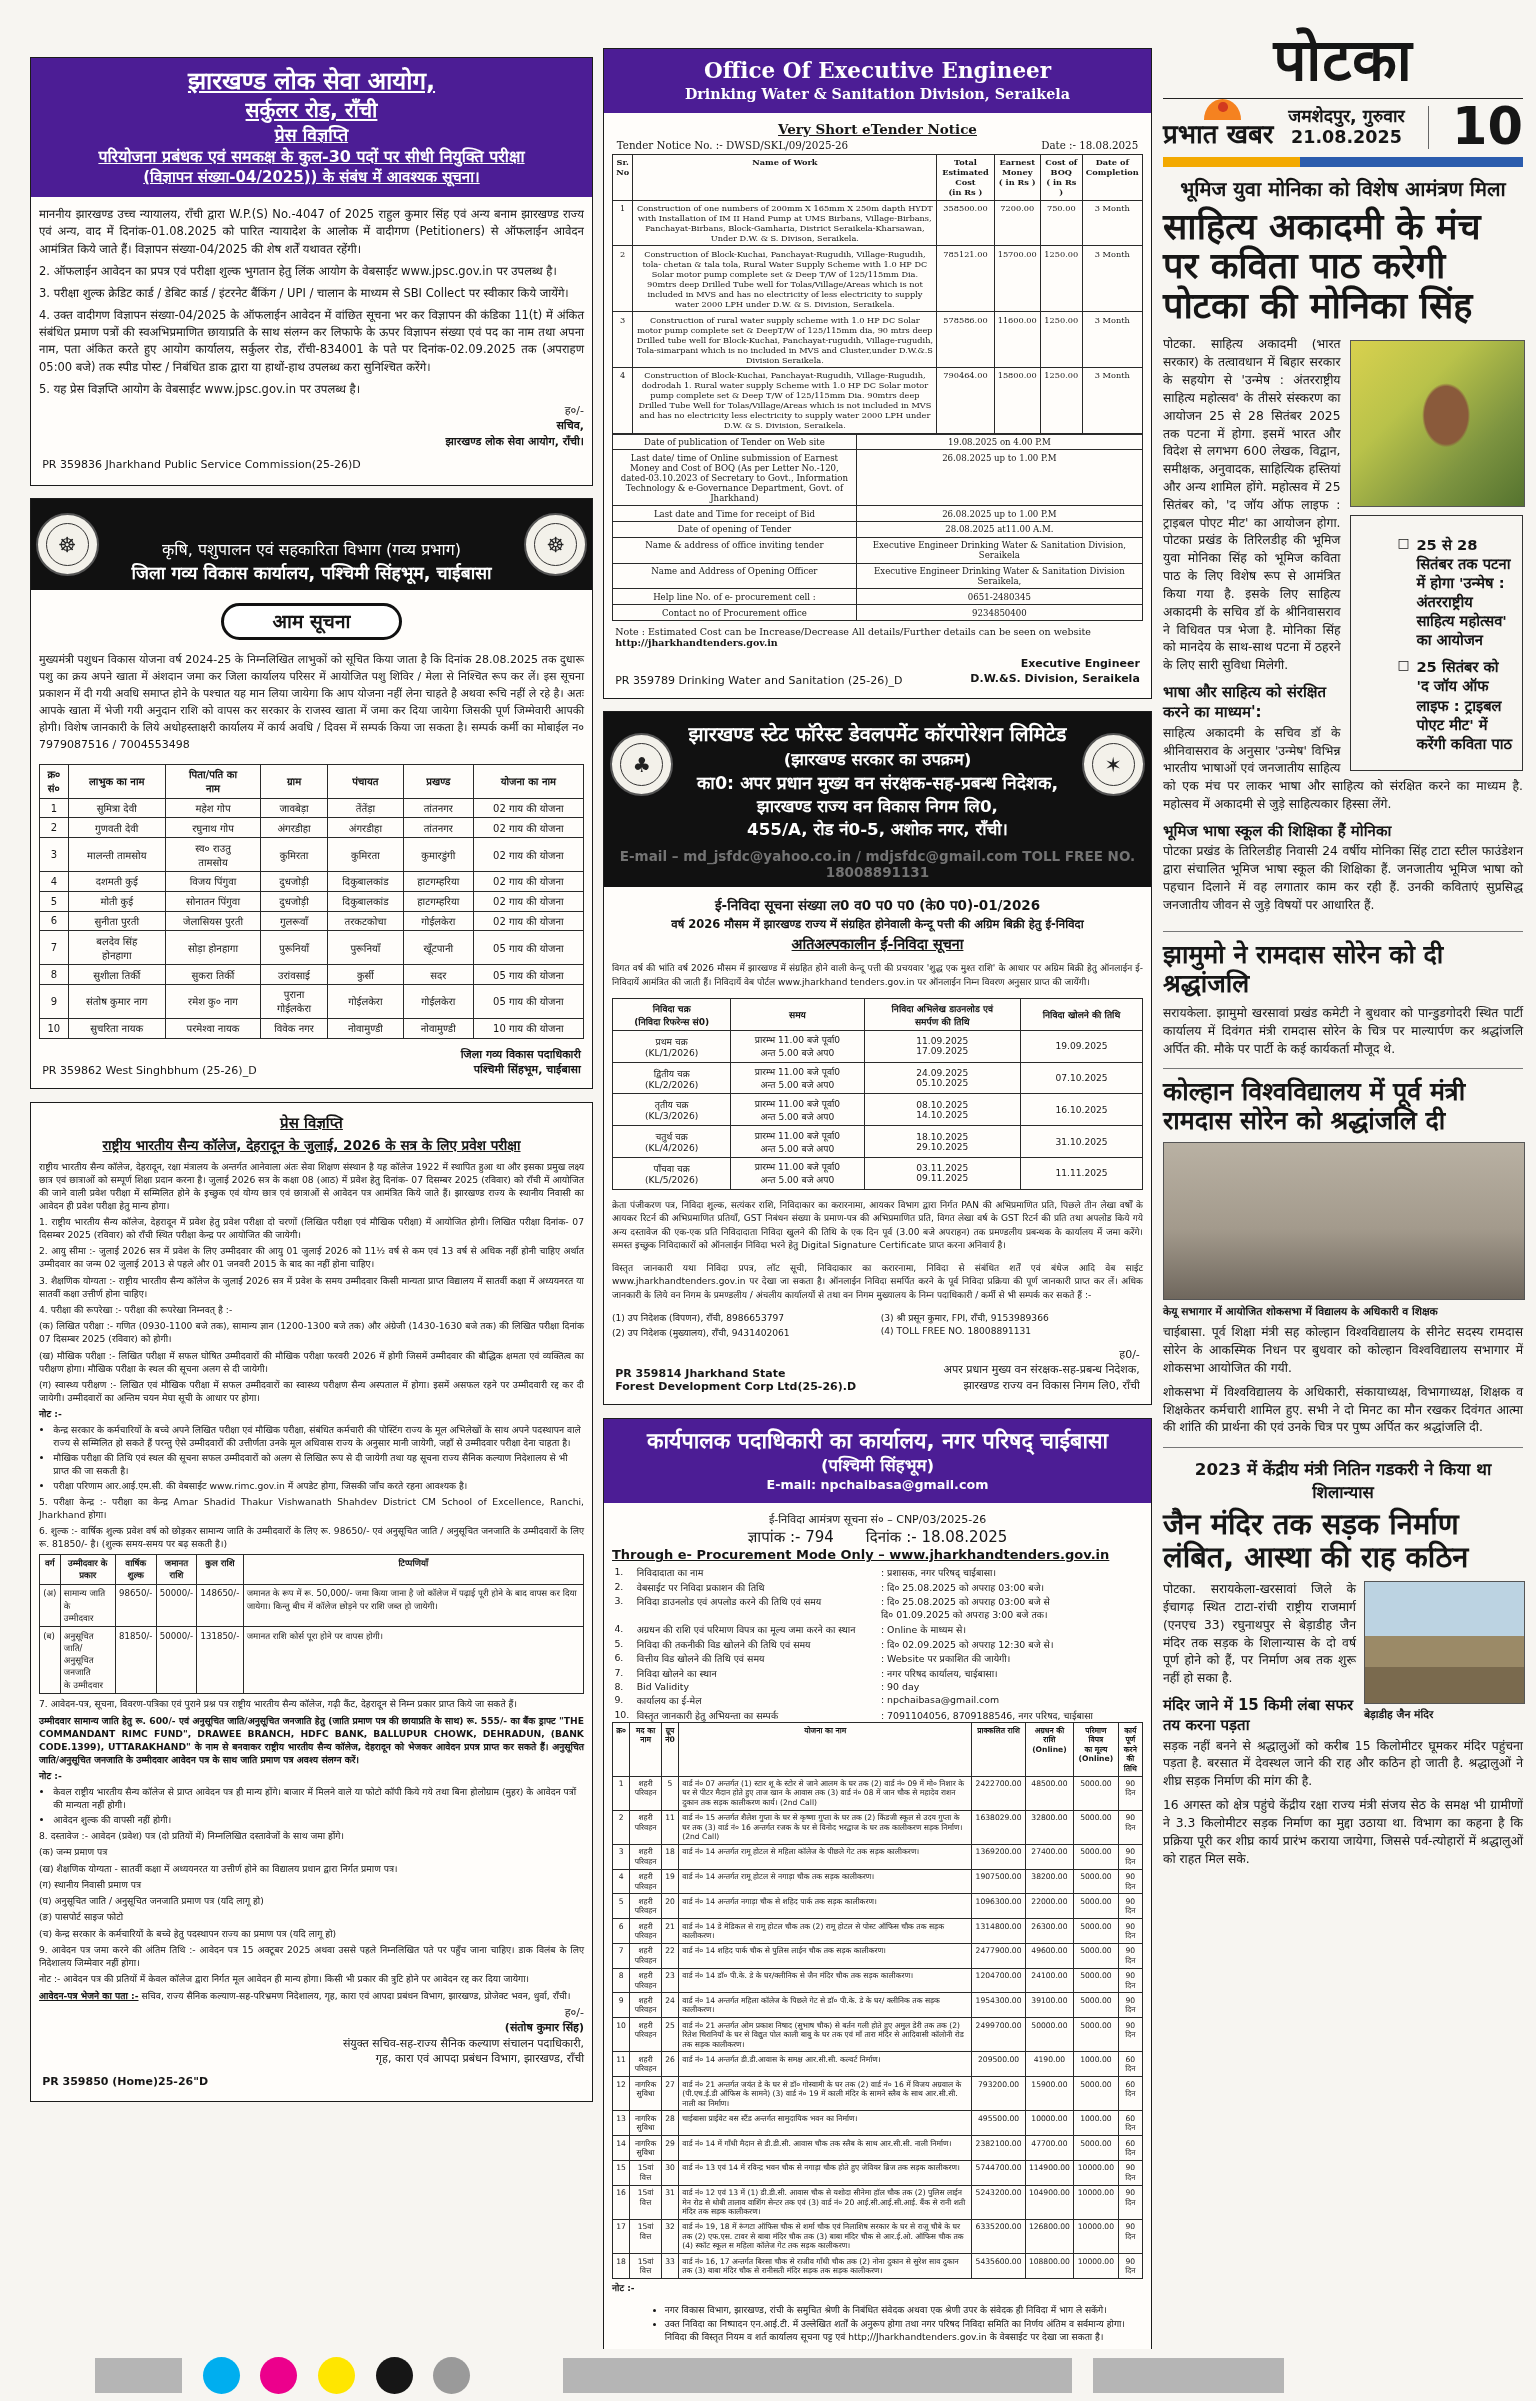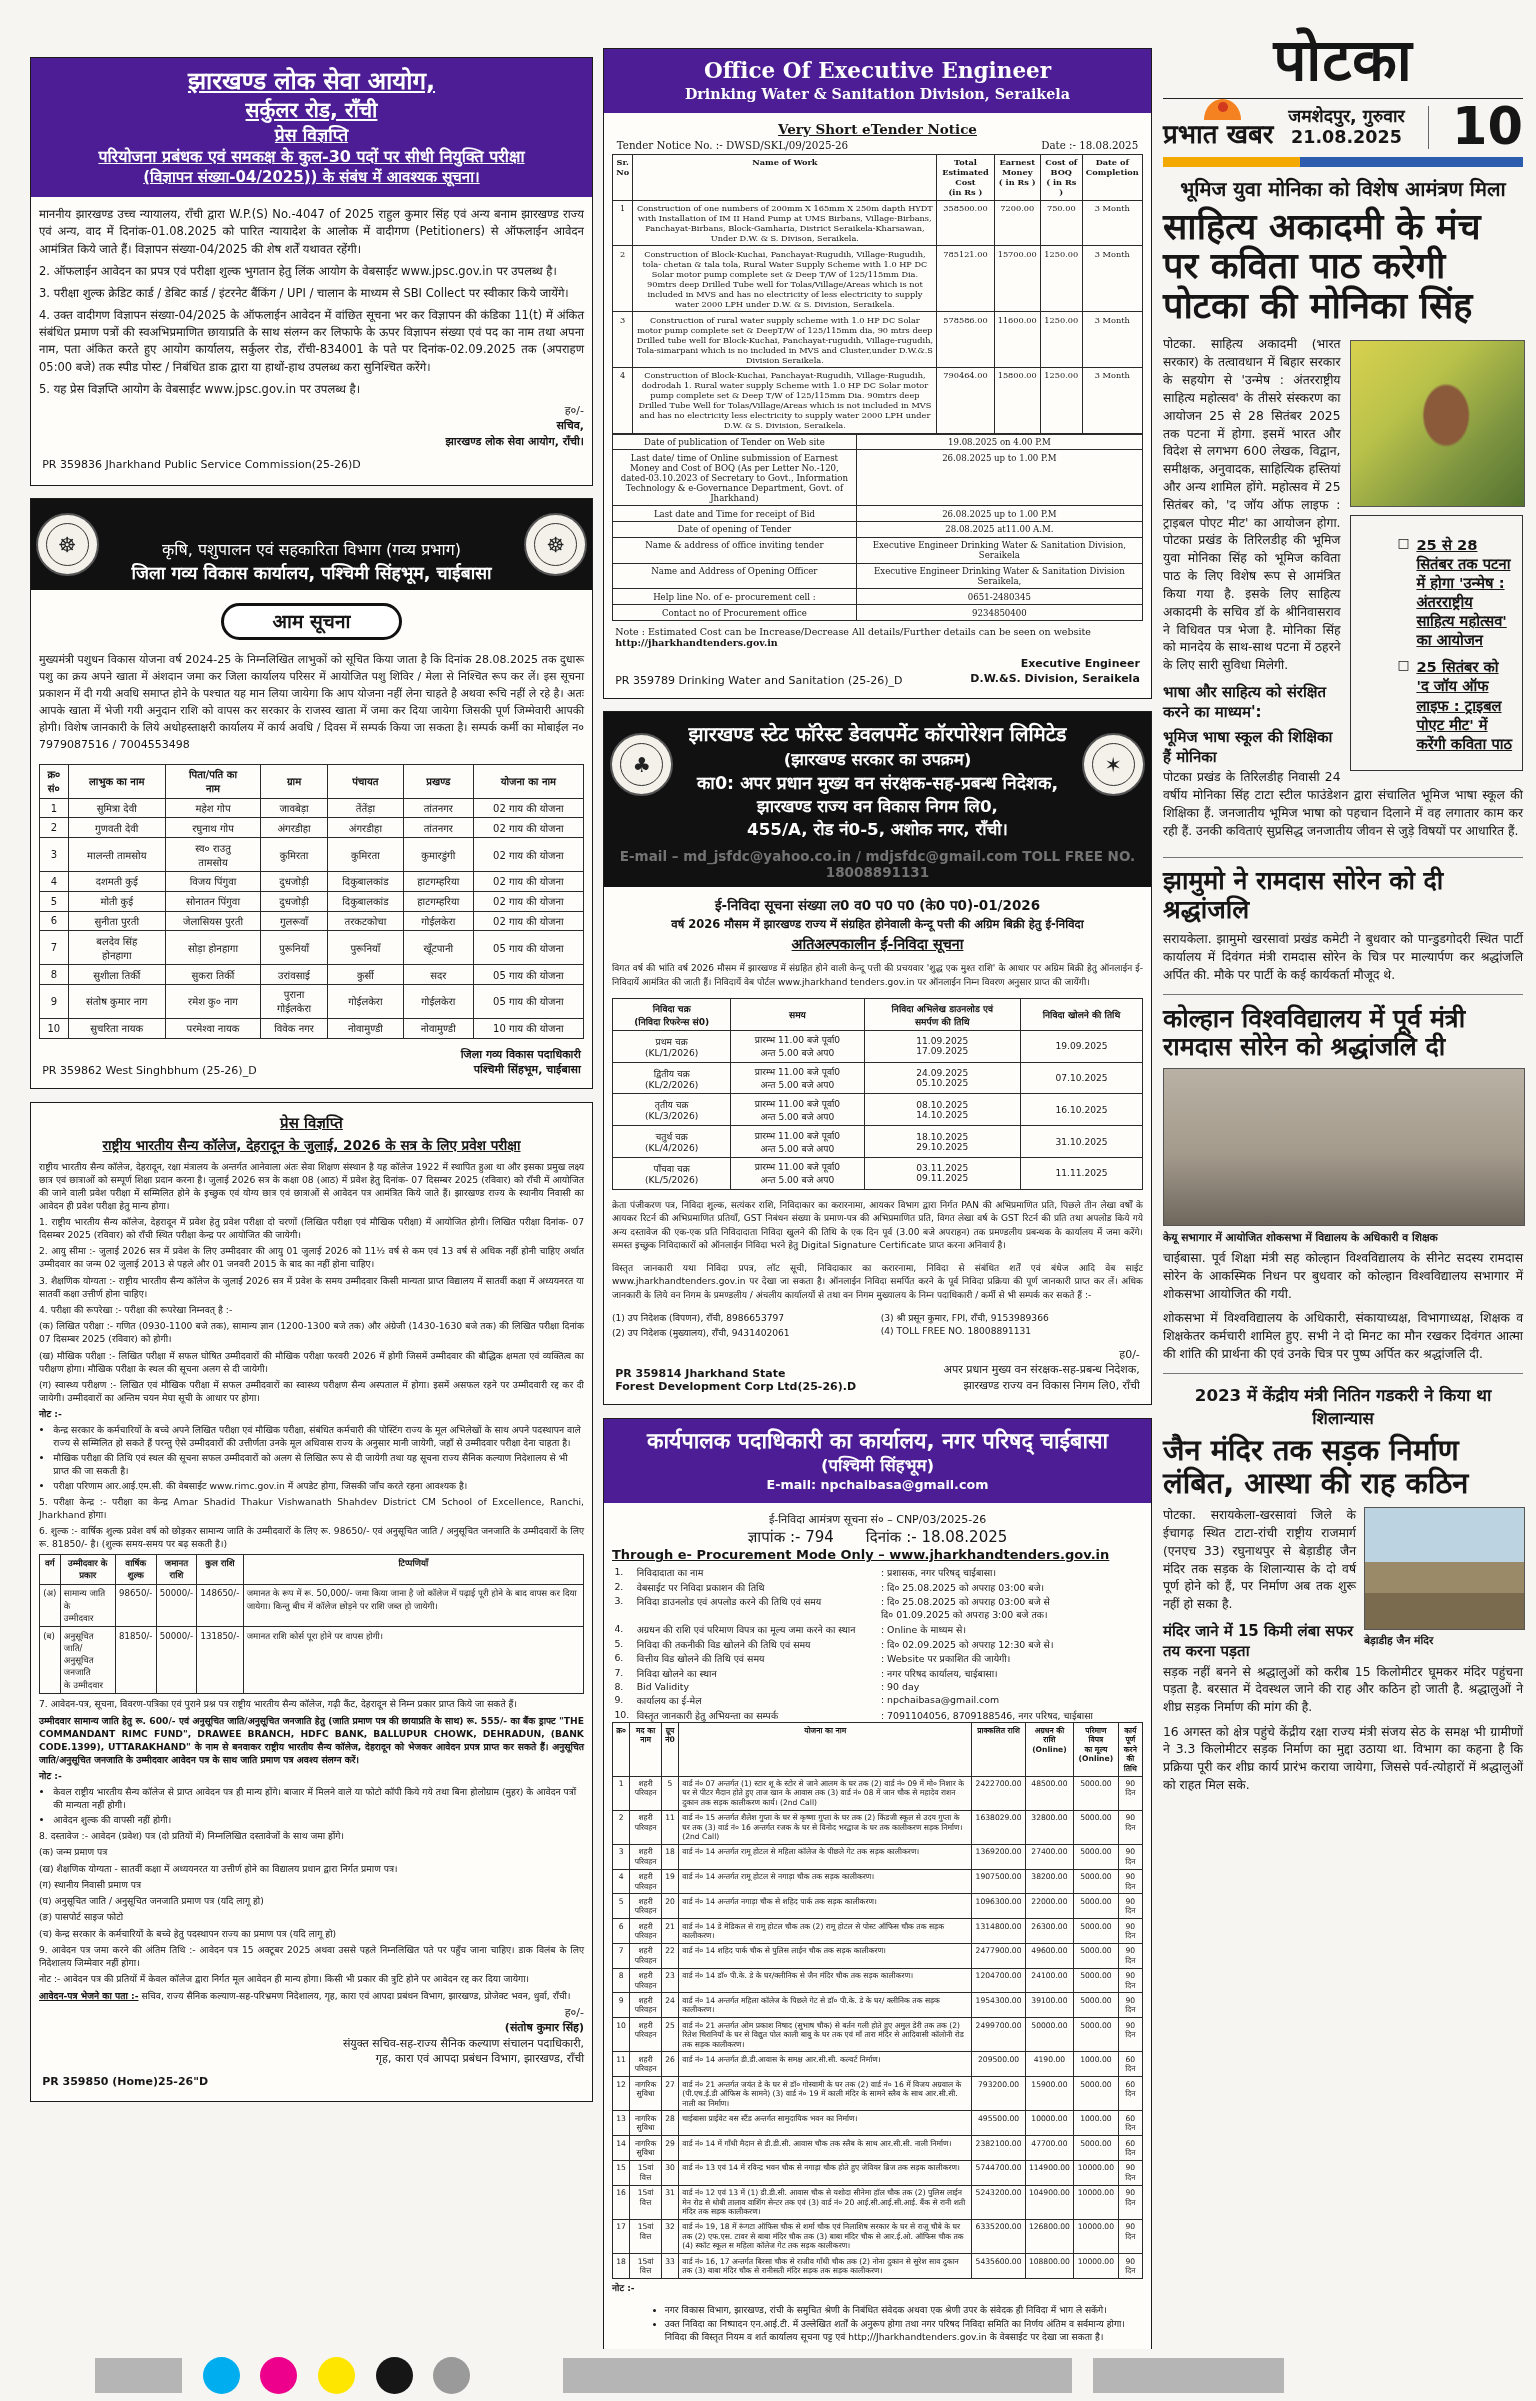--- a/index.html
+++ b/index.html
@@ -101,21 +101,21 @@
   .pk-flame:after{content:"";position:absolute;left:14.3px;top:3.2px;width:9.5px;height:9.5px;border-radius:50%;background:#d23a1f;}
   .mast-date{text-align:center;font-weight:bold;font-size:17.5px;line-height:1.2;}
   .mast-sep{width:1.6px;height:43px;background:#666;margin:0 8px;}
   .mast-page{font-size:51px;font-weight:900;line-height:0.9;}
   .bar2{display:flex;height:9.5px;margin:6.4px 0 8px;}
   .bar2 .y{flex:0 0 38%;background:#f3a900;}
   .bar2 .bl{flex:1;background:#2b5cad;}
   .kicker{font-size:20px;font-weight:bold;text-align:center;margin:1.6px 0 4.8px;}
   .headline1{font-size:36px;font-weight:900;line-height:1.1;margin:0 0 11px;}
   .art-body p{font-size:12.3px;line-height:1.45;text-align:justify;margin:0 0 6.4px;}
-  .rightwrap{float:right;width:173px;margin:3.2px 0 4.8px 9.5px;text-decoration:underline;}
+  .rightwrap{float:right;width:173px;margin:3.2px 0 4.8px 9.5px;}
   .photo{border:0.8px solid #555;}
   .photo1{width:100%;height:165px;background:
       radial-gradient(ellipse 48px 64px at 55% 45%, #8a5a3b 0 45%, transparent 50%),
       linear-gradient(135deg,#d8d14e 0%,#b9c24a 35%,#7d9440 70%,#55732f 100%);}
   .bullbox{border:1.6px solid #333;margin-top:8px;padding:6.4px 6.4px 4.8px;}
   .bullbox li{list-style:none;font-size:14.7px;font-weight:600;line-height:1.3;margin:0 0 8px;position:relative;padding-left:19px;}
   .bullbox li:before{content:"□";position:absolute;left:0;top:0;font-size:12.7px;}
   .subhead{font-size:15px;font-weight:900;margin:4.8px 0 3.2px;}
   .divider{border-top:1.2px solid #777;margin:9.5px 0;}
   .headline2{font-size:25px;font-weight:900;line-height:1.15;margin:0 0 6.4px;}
@@ -943,20 +943,21 @@
           <div class="photo photo1"></div>
           <div class="bullbox">
             <ul>
                 <li>25 से 28 सितंबर तक पटना में होगा 'उन्मेष : अंतरराष्ट्रीय साहित्य महोत्सव' का आयोजन</li>
                 <li>25 सितंबर को 'द जॉय ऑफ लाइफ : ट्राइबल पोएट मीट' में करेंगी कविता पाठ</li>
               </ul>
           </div>
         </div>
         <p>पोटका. साहित्य अकादमी (भारत सरकार) के तत्वावधान में बिहार सरकार के सहयोग से 'उन्मेष : अंतरराष्ट्रीय साहित्य महोत्सव' के तीसरे संस्करण का आयोजन 25 से 28 सितंबर 2025 तक पटना में होगा. इसमें भारत और विदेश से लगभग 600 लेखक, विद्वान, समीक्षक, अनुवादक, साहित्यिक हस्तियां और अन्य शामिल होंगे. महोत्सव में 25 सितंबर को, 'द जॉय ऑफ लाइफ : ट्राइबल पोएट मीट' का आयोजन होगा. पोटका प्रखंड के तिरिलडीह की भूमिज युवा मोनिका सिंह को भूमिज कविता पाठ के लिए विशेष रूप से आमंत्रित किया गया है. इसके लिए साहित्य अकादमी के सचिव डॉ के श्रीनिवासराव ने विधिवत पत्र भेजा है. मोनिका सिंह को मानदेय के साथ-साथ पटना में ठहरने के लिए सारी सुविधा मिलेगी.</p>
         <div class="subhead">भाषा और साहित्य को संरक्षित करने का माध्यम':</div>
+        <p>साहित्य अकादमी के सचिव डॉ के श्रीनिवासराव के अनुसार 'उन्मेष' विभिन्न भारतीय भाषाओं एवं जनजातीय साहित्य को एक मंच पर लाकर भाषा और साहित्य को संरक्षित करने का माध्यम है. महोत्सव में अकादमी से जुड़े साहित्यकार हिस्सा लेंगे.</p>
         <div class="subhead">भूमिज भाषा स्कूल की शिक्षिका हैं मोनिका</div>
         <p>पोटका प्रखंड के तिरिलडीह निवासी 24 वर्षीय मोनिका सिंह टाटा स्टील फाउंडेशन द्वारा संचालित भूमिज भाषा स्कूल की शिक्षिका हैं. जनजातीय भूमिज भाषा को पहचान दिलाने में वह लगातार काम कर रही हैं. उनकी कविताएं सुप्रसिद्ध जनजातीय जीवन से जुड़े विषयों पर आधारित हैं.</p>
       </div>
       <div style="clear:both"></div>
     </div>
 
     <div class="divider"></div>
 
     <div>
       <h2 class="headline2">झामुमो ने रामदास सोरेन को दी श्रद्धांजलि</h2>

